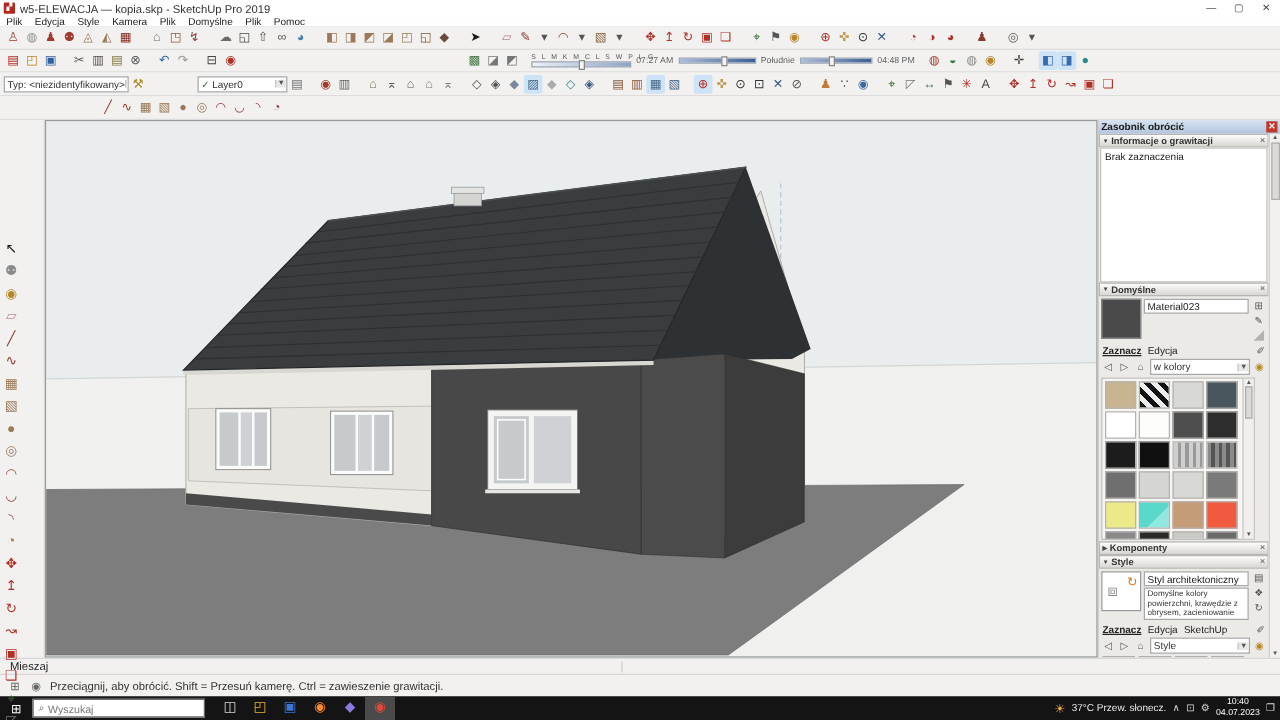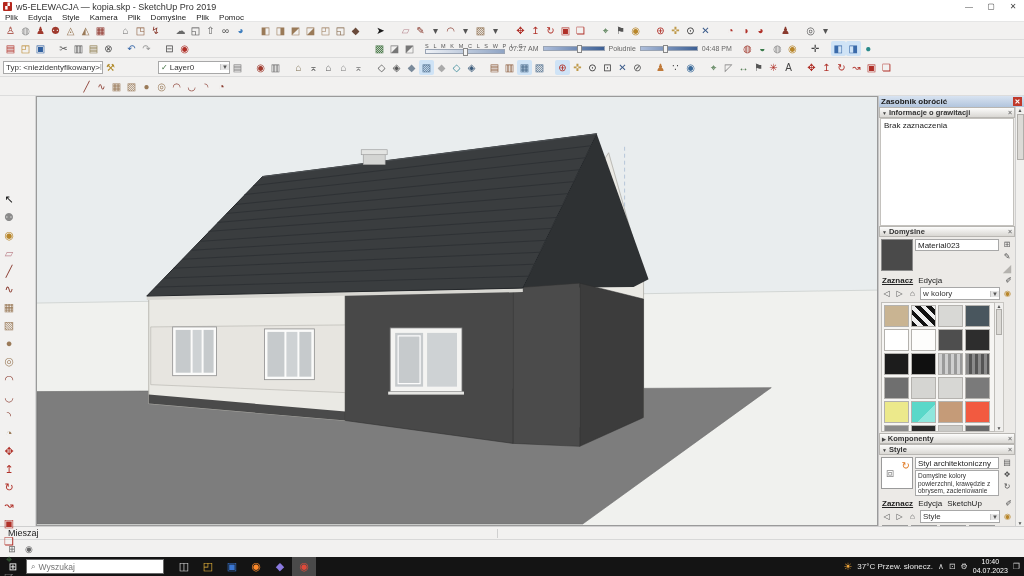--- a/index.html
+++ b/index.html
@@ -523,20 +523,21 @@
 </div>
 
 <div class="measure">
   <span class="lbl">Mieszaj</span>
   <span class="sep"></span>
 </div>
 
 <div class="status">
   <span class="statico">⊞</span>
   <span class="statico">◉</span>
+  <span>Przeciągnij, aby obrócić. Shift = Przesuń kamerę. Ctrl = zawieszenie grawitacji.</span>
 </div>
 
 <div class="taskbar">
   <span class="start">⊞</span>
   <div class="search">
     <span class="mag">⌕</span>
     <input placeholder="Wyszukaj" style="">
   </div>
   <div style="display:flex">
 

